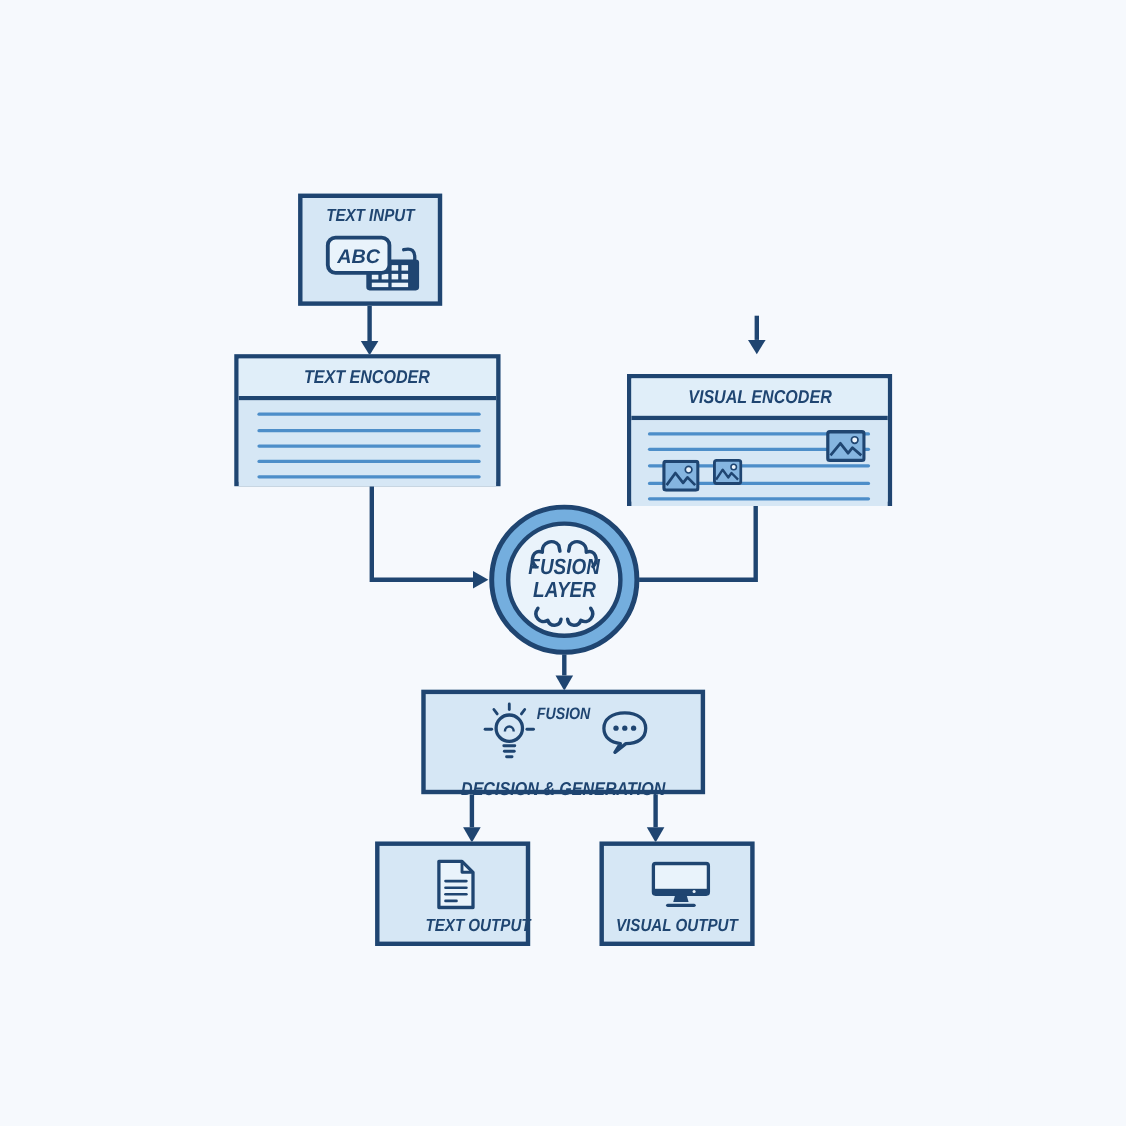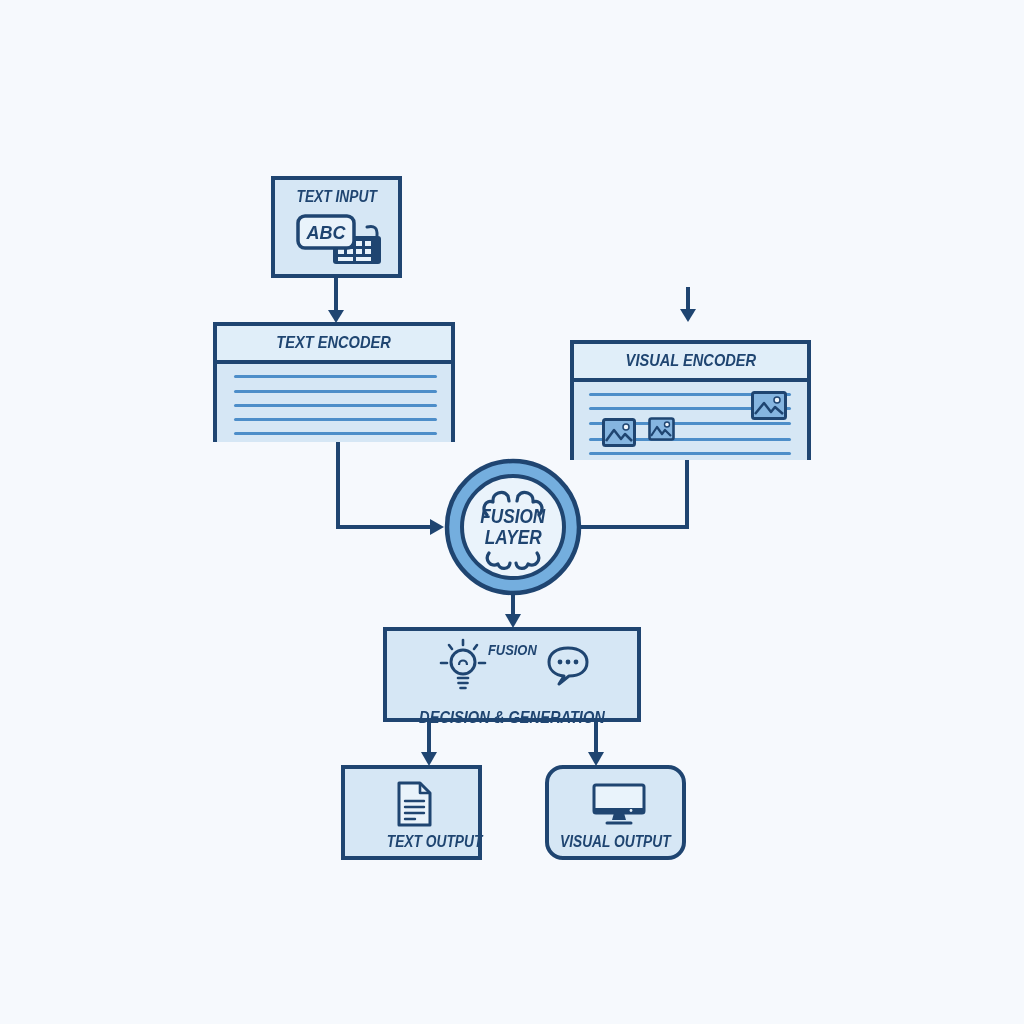--- a/index.html
+++ b/index.html
@@ -184,21 +184,21 @@
         <line x1="11" y1="26" x2="30" y2="26"></line>
         <line x1="11" y1="32" x2="30" y2="32"></line>
         <line x1="11" y1="38" x2="21" y2="38"></line>
       </g>
     </svg>
     <div class="lblrow" style="top:64px;padding-left:34px;">
       <span class="label cond" style="font-size:16px;">TEXT OUTPUT</span>
     </div>
   </div>
 
-  <div class="node" style="left:545px;top:765px;width:141px;height:95px;border-radius:18px;">
+  <div class="node" style="left:545px;top:765px;width:141px;height:95px;">
     <svg class="icon" style="left:42px;top:14px;" width="56" height="44" viewBox="0 0 56 44">
       <rect x="3" y="2" width="50" height="28" rx="2" fill="var(--icon-light)" stroke="#1f4571" stroke-width="3"></rect>
       <rect x="3" y="25" width="50" height="5" fill="#1f4571"></rect>
       <circle cx="40" cy="27.5" r="1.4" fill="#e9f3fb"></circle>
       <path d="M23,30 L21,37 H35 L33,30 Z" fill="#1f4571"></path>
       <line x1="16" y1="40" x2="40" y2="40" stroke="#1f4571" stroke-width="3" stroke-linecap="round"></line>
     </svg>
     <div class="lblrow" style="top:64px;">
       <span class="label cond" style="font-size:16px;">VISUAL OUTPUT</span>
     </div>

